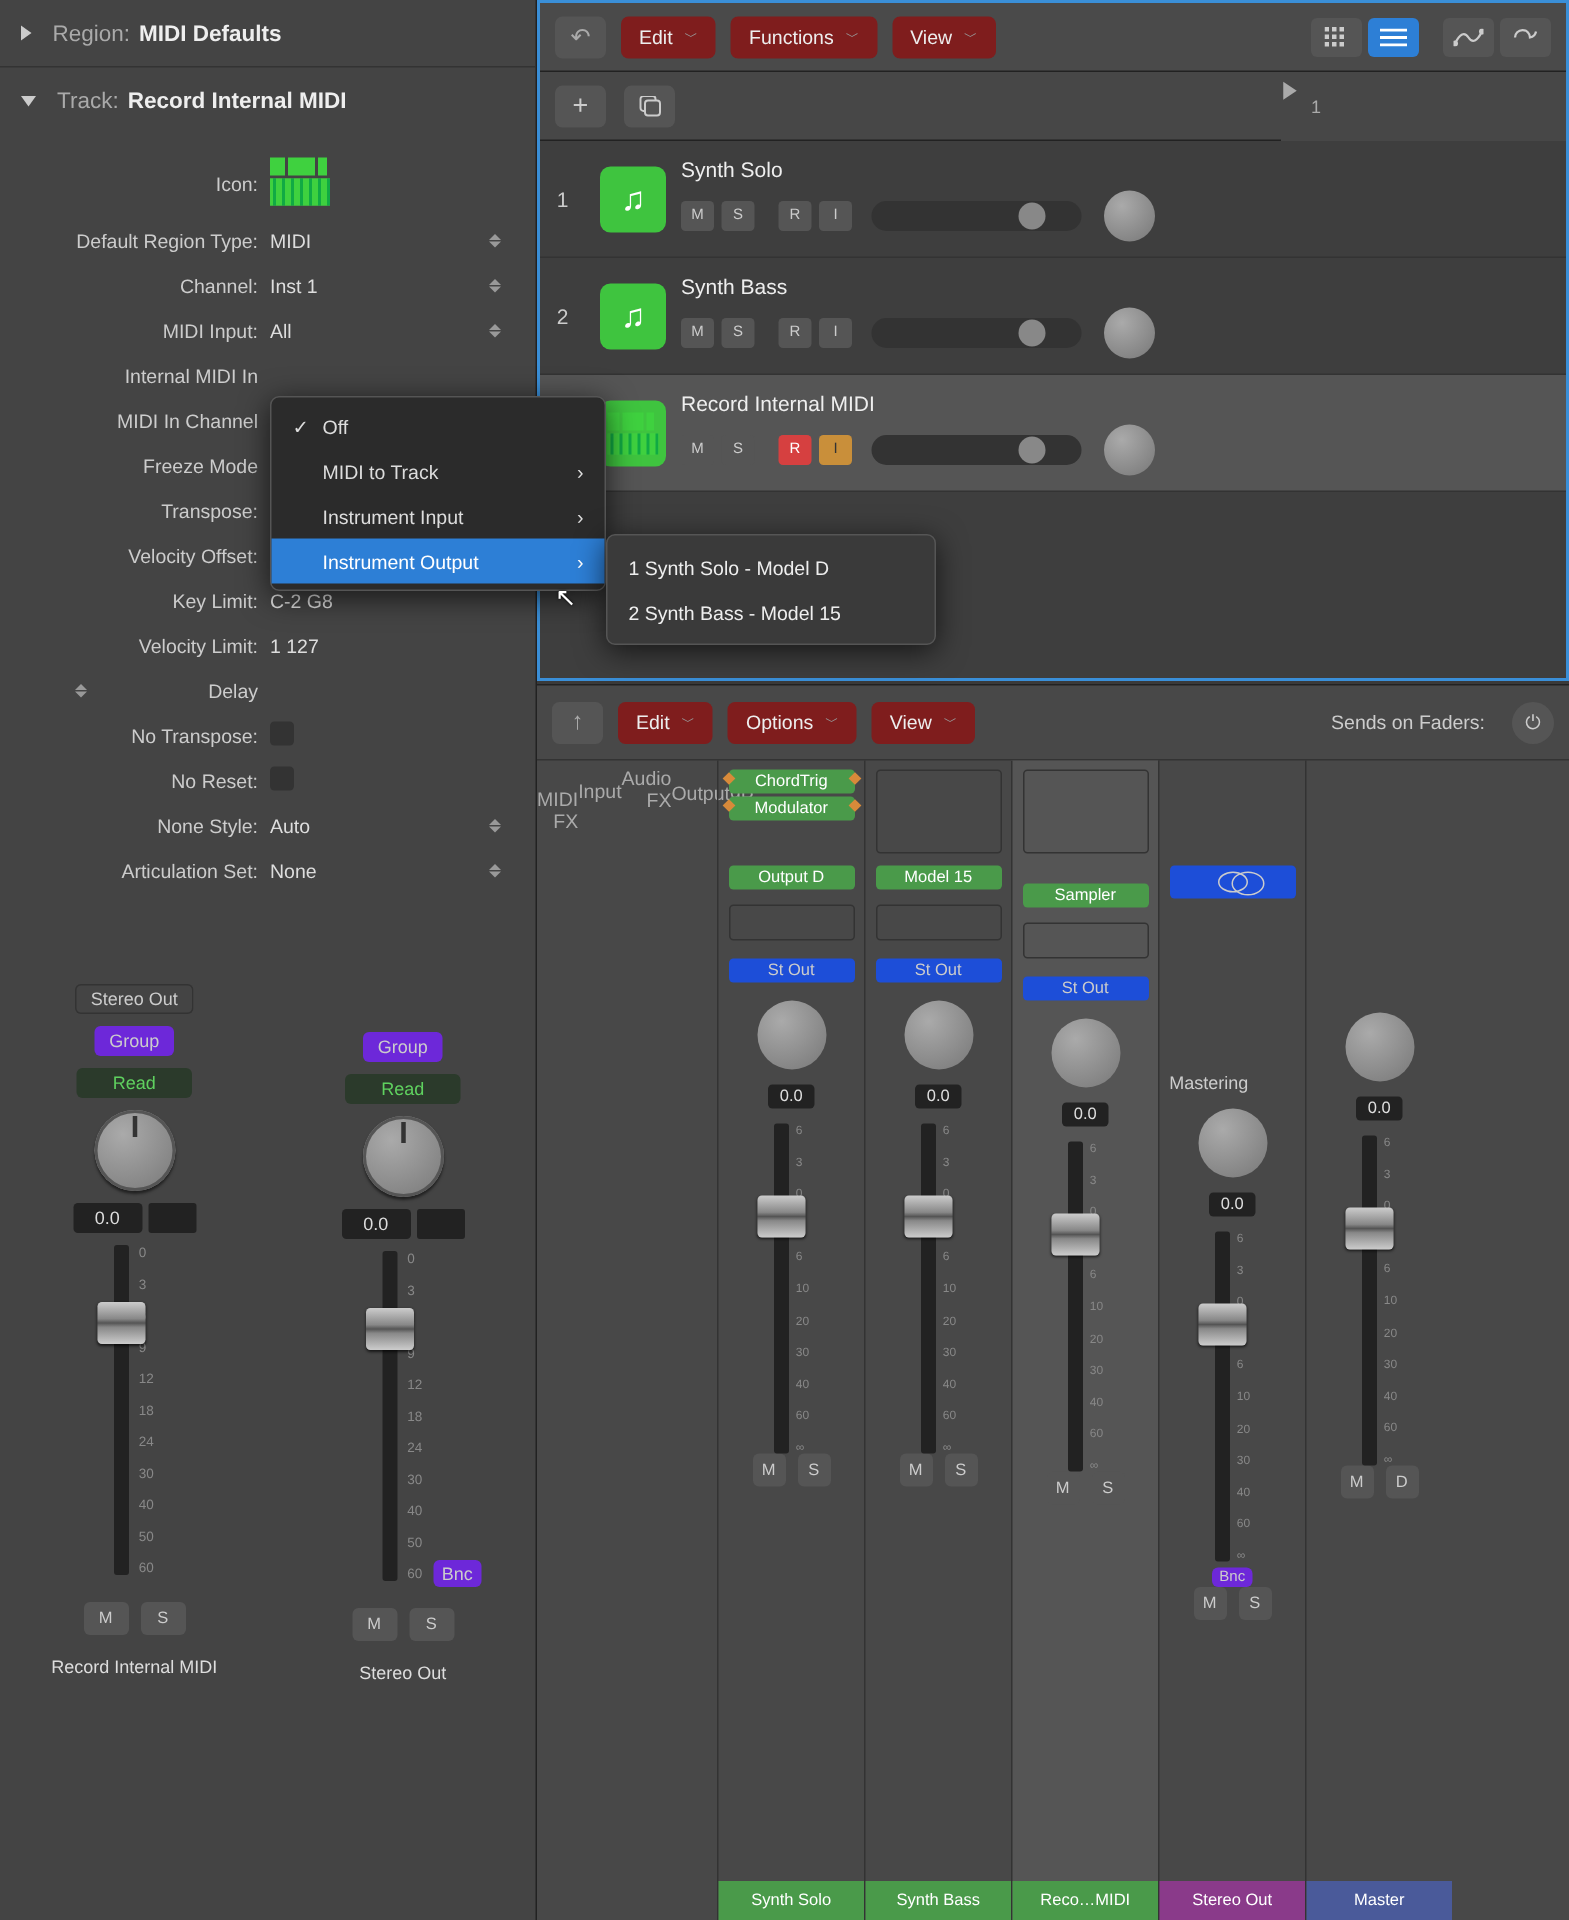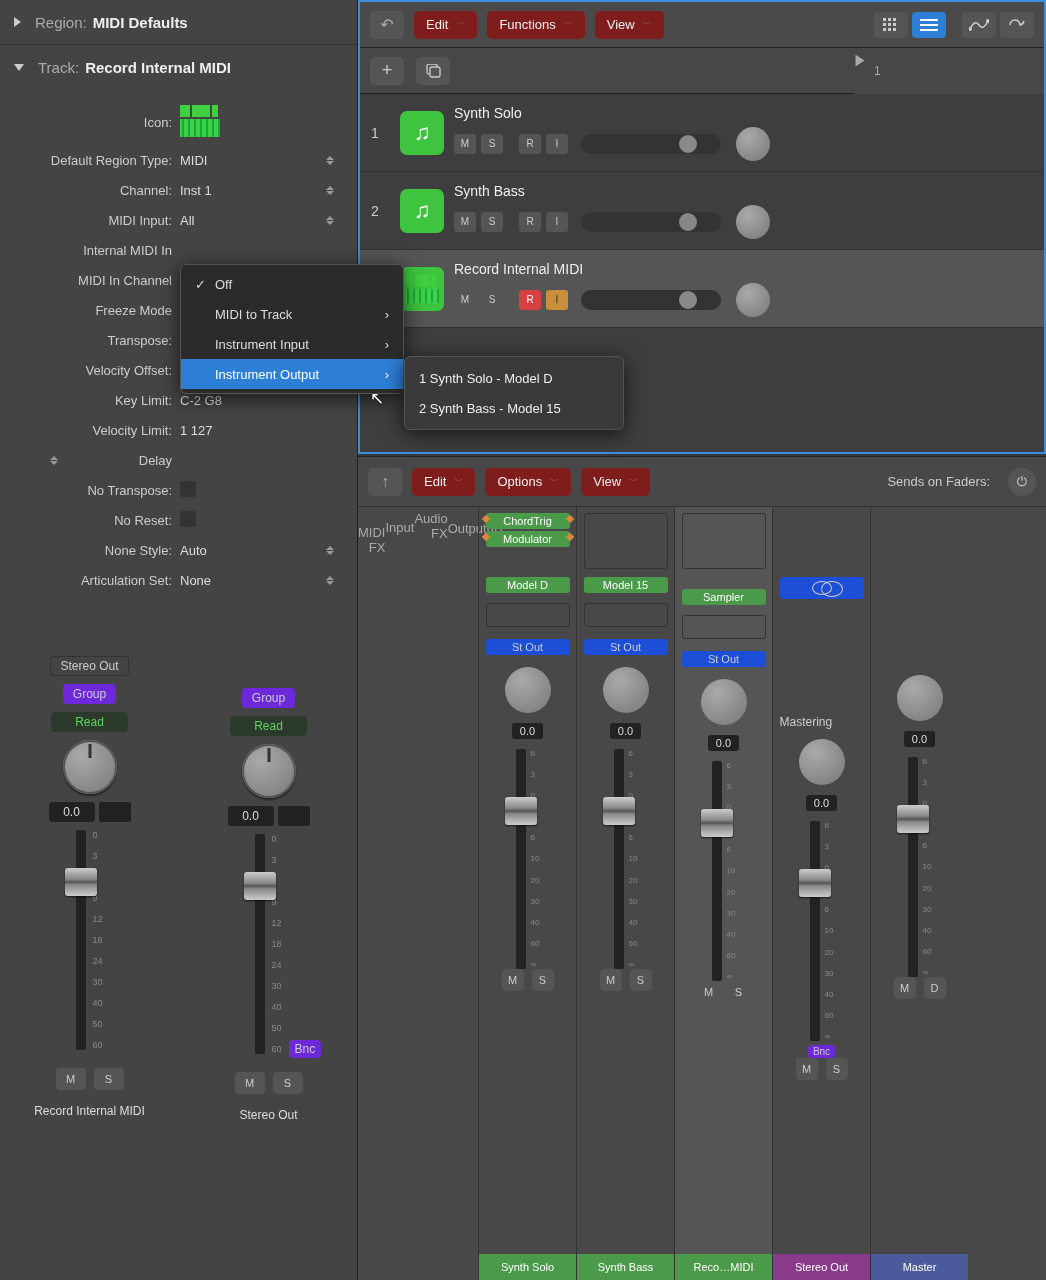--- a/index.html
+++ b/index.html
@@ -513,21 +513,21 @@
       <div class="out">Output</div>
       <div class="db">dB</div>
     </div>
     <div id="mix-channels" style="display:flex;">
         <div class="ch">
     <div class="ch-slot" style="height:58px">
             <div class="plugin"><span class="plugin-handles ph-l"></span>ChordTrig<span class="plugin-handles ph-r"></span></div>
             <div class="plugin"><span class="plugin-handles ph-l"></span>Modulator<span class="plugin-handles ph-r"></span></div>
           </div>
     <div class="ch-slot" style="margin-top:6px">
-            <div class="plugin">Model D</div>
+            <div class="plugin">Output D</div>
           </div>
     <div class="ch-slot" style="margin-top:8px">
             <div class="blank-slot"></div>
           </div>
     <div class="ch-slot" style="margin-top:12px">
             <div class="plugin gray">St Out</div>
           </div>
     <div class="ch-knob"></div>
     <div class="ch-db">0.0</div>
     <div class="ch-fader">

